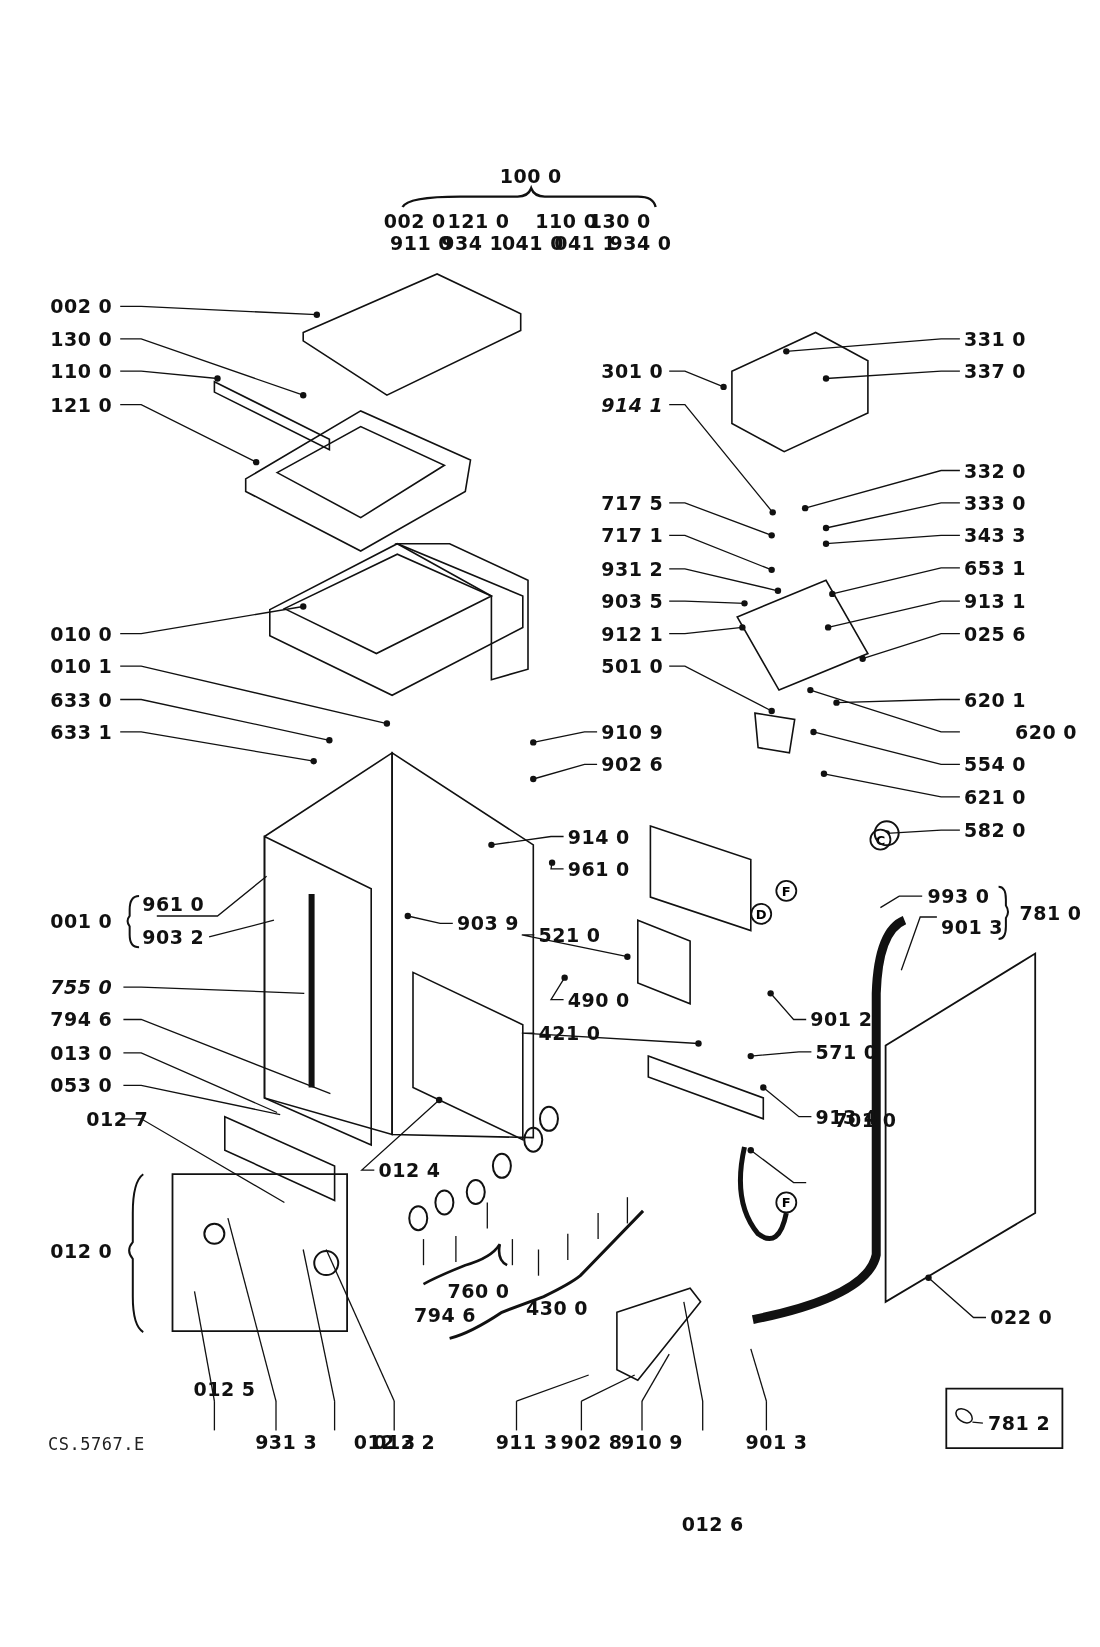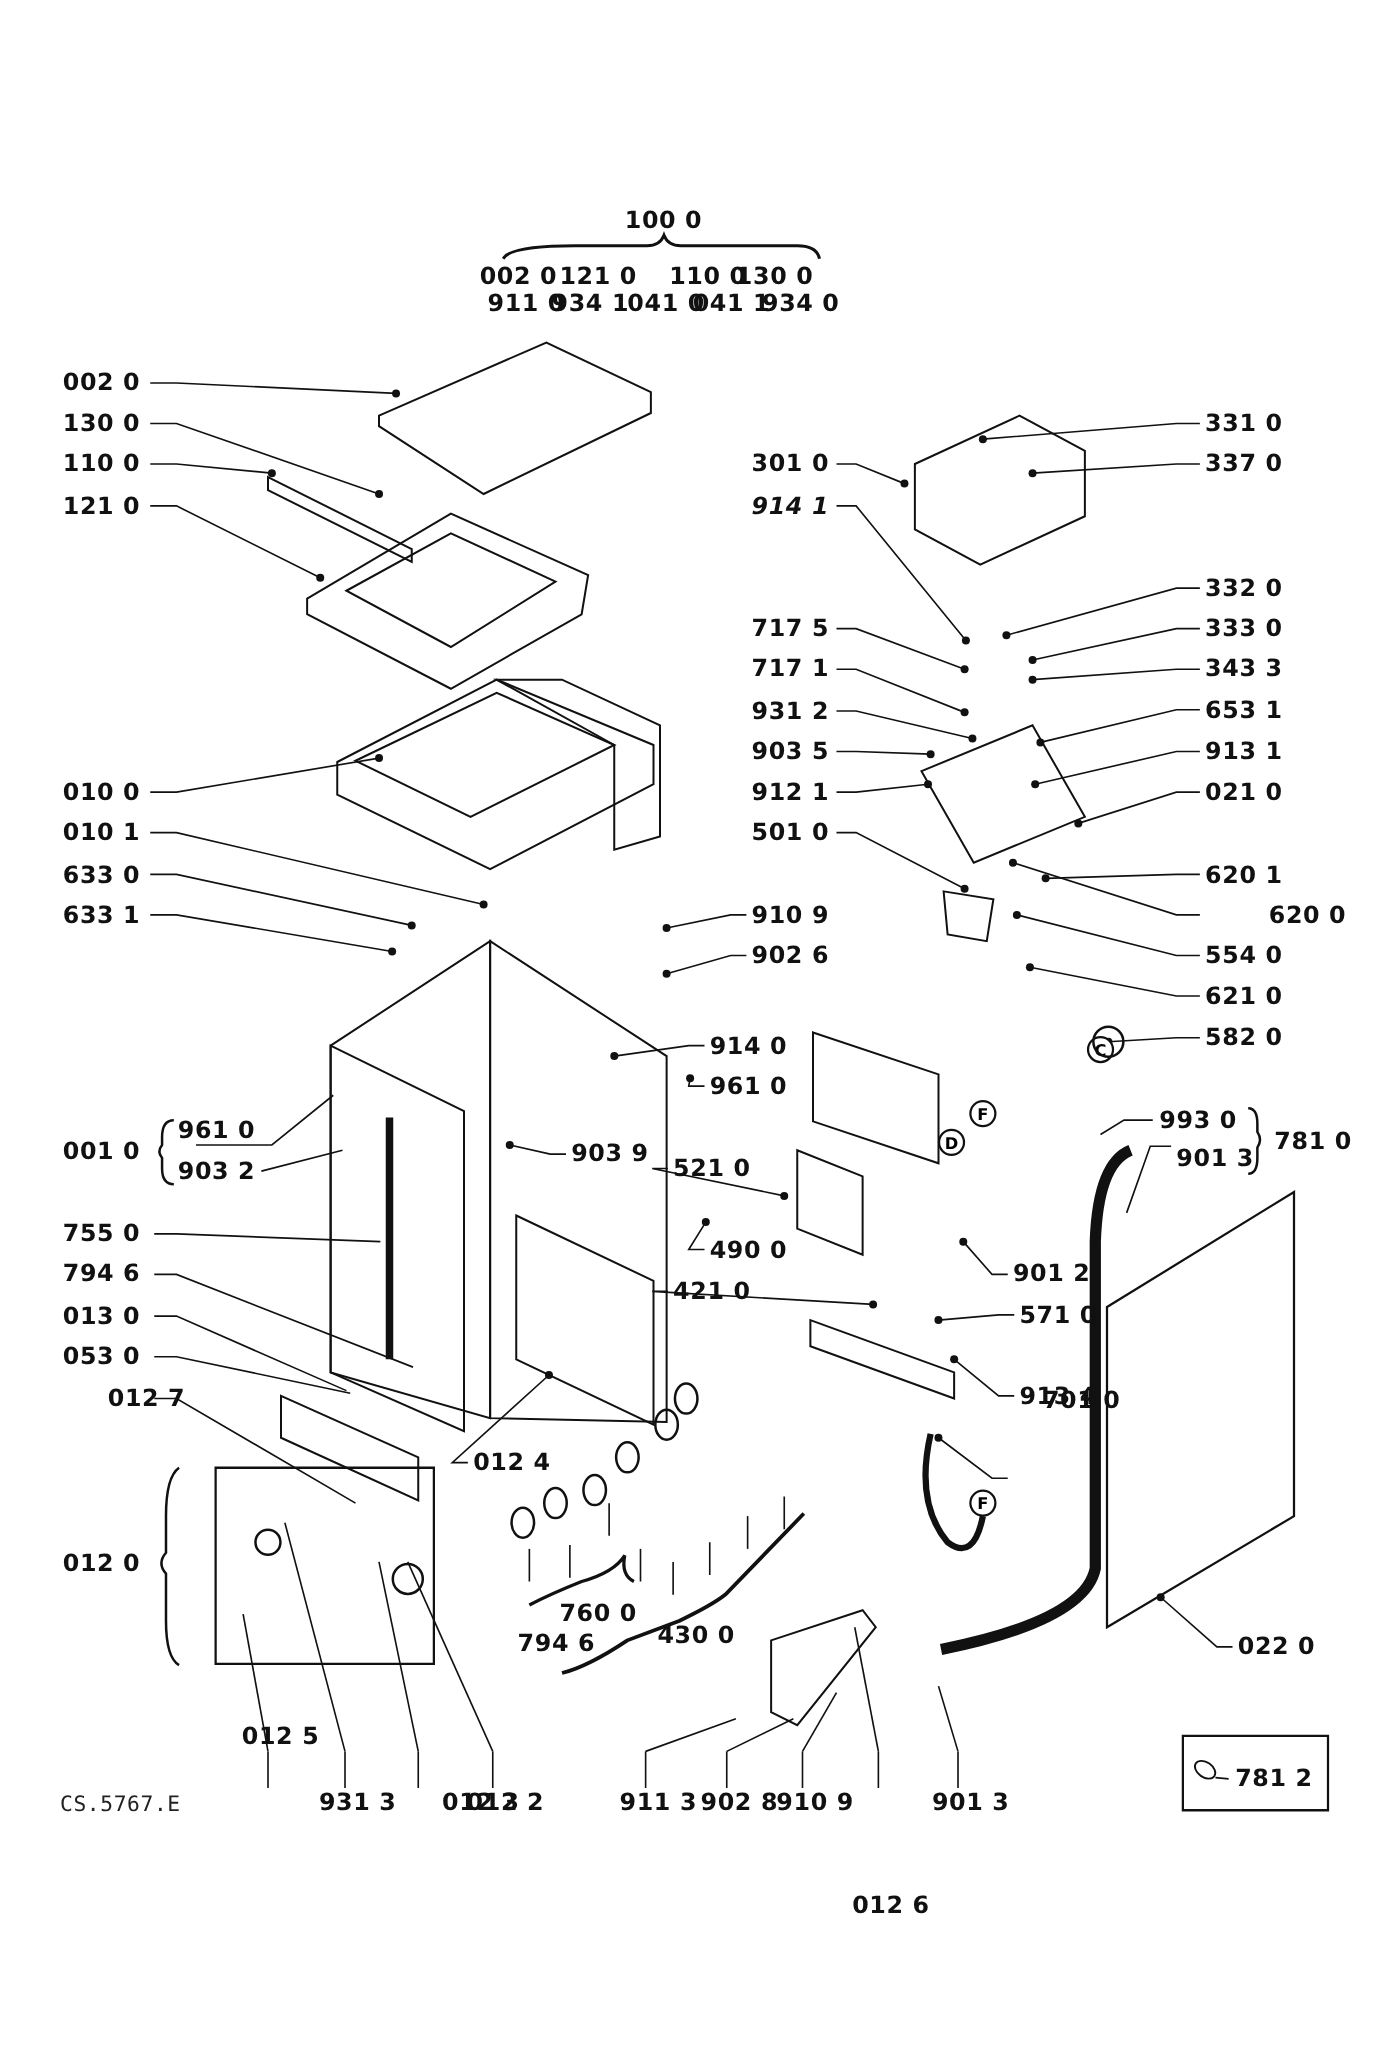--- a/index.html
+++ b/index.html
@@ -201,42 +201,42 @@
       <div class="lbl" style="left: 50.1901px; top: 329.783px;">130 0</div>
       <div class="lbl" style="left: 50.1901px; top: 362.198px;">110 0</div>
       <div class="lbl" style="left: 50.1901px; top: 395.658px;">121 0</div>
       <div class="lbl" style="left: 50.1901px; top: 624.65px;">010 0</div>
       <div class="lbl" style="left: 50.1901px; top: 657.065px;">010 1</div>
       <div class="lbl" style="left: 50.1901px; top: 690.525px;">633 0</div>
       <div class="lbl" style="left: 50.1901px; top: 722.939px;">633 1</div>
       <div class="lbl" style="left: 50.1901px; top: 912.198px;">001 0</div>
       <div class="lbl" style="left: 142.205px; top: 895.468px;">961 0</div>
       <div class="lbl" style="left: 142.205px; top: 927.882px;">903 2</div>
-      <div class="lbl" style="left: 50.1901px; top: 978.072px;">755 0</div>
+      <div class="lbl" style="left: 50.1901px; top: 978.072px; font-style: italic;">755 0</div>
       <div class="lbl" style="left: 50.1901px; top: 1010.49px;">794 6</div>
       <div class="lbl" style="left: 50.1901px; top: 1043.95px;">013 0</div>
       <div class="lbl" style="left: 50.1901px; top: 1076.36px;">053 0</div>
       <div class="lbl" style="left: 50.1901px; top: 1109.82px; margin-left: 36px;">012 7</div>
       <div class="lbl" style="left: 50.1901px; top: 1241.57px;">012 0</div>
       <div class="lbl" style="left: 601.236px; top: 362.198px;">301 0</div>
       <div class="lbl" style="left: 601.236px; top: 395.658px; font-style: italic;">914 1</div>
       <div class="lbl" style="left: 601.236px; top: 493.947px;">717 5</div>
       <div class="lbl" style="left: 601.236px; top: 526.361px;">717 1</div>
       <div class="lbl" style="left: 601.236px; top: 559.821px;">931 2</div>
       <div class="lbl" style="left: 601.236px; top: 592.236px;">903 5</div>
       <div class="lbl" style="left: 601.236px; top: 624.65px;">912 1</div>
       <div class="lbl" style="left: 601.236px; top: 657.065px;">501 0</div>
       <div class="lbl" style="left: 964.068px; top: 329.783px;">331 0</div>
       <div class="lbl" style="left: 964.068px; top: 362.198px;">337 0</div>
       <div class="lbl" style="left: 964.068px; top: 461.532px;">332 0</div>
       <div class="lbl" style="left: 964.068px; top: 493.947px;">333 0</div>
       <div class="lbl" style="left: 964.068px; top: 526.361px;">343 3</div>
       <div class="lbl" style="left: 964.068px; top: 558.776px;">653 1</div>
       <div class="lbl" style="left: 964.068px; top: 592.236px;">913 1</div>
-      <div class="lbl" style="left: 964.068px; top: 624.65px;">021 0</div>
+      <div class="lbl" style="left: 964.068px; top: 624.65px;">025 6</div>
       <div class="lbl" style="left: 964.068px; top: 690.525px;">620 1</div>
       <div class="lbl" style="left: 1015px; top: 722.939px;">620 0</div>
       <div class="lbl" style="left: 964.068px; top: 755.354px;">554 0</div>
       <div class="lbl" style="left: 964.068px; top: 787.768px;">621 0</div>
       <div class="lbl" style="left: 964.068px; top: 821.228px;">582 0</div>
       <div class="lbl" style="left: 601.236px; top: 722.939px;">910 9</div>
       <div class="lbl" style="left: 601.236px; top: 755.354px;">902 6</div>
       <div class="lbl" style="left: 567.776px; top: 827.502px;">914 0</div>
       <div class="lbl" style="left: 567.776px; top: 859.916px;">961 0</div>
       <div class="lbl" style="left: 456.939px; top: 914.289px;">903 9</div>

